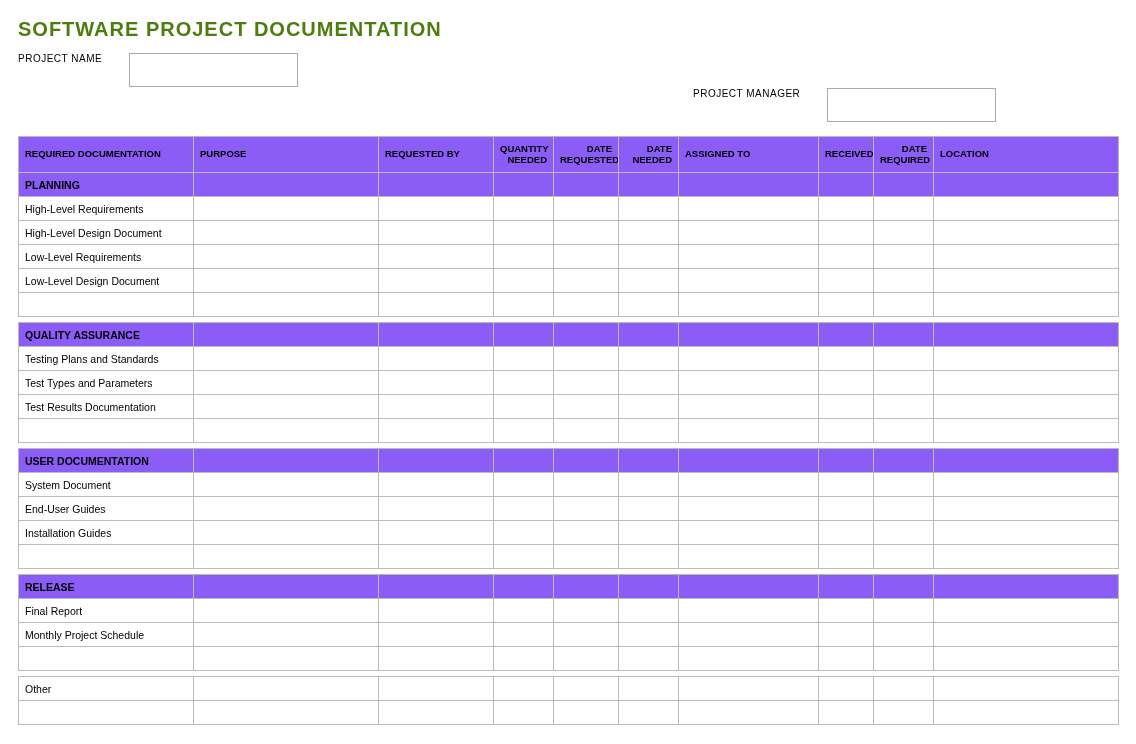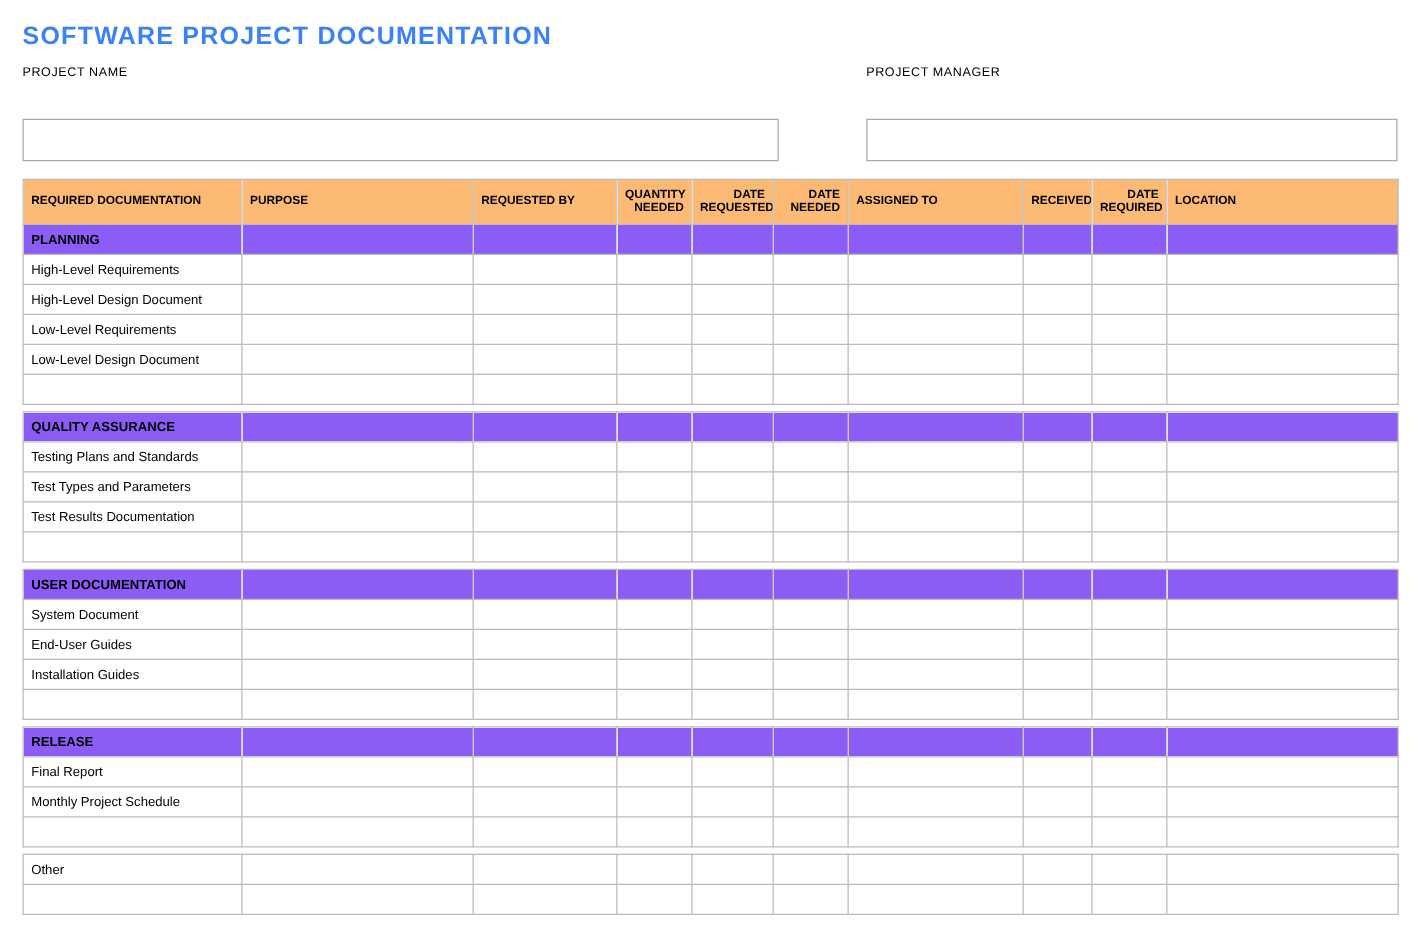--- a/index.html
+++ b/index.html
@@ -8,35 +8,35 @@
     margin: 0;
     padding: 18px;
     background: #fff;
     color: #000;
     width: 1136px;
   }
   h1.page-title {
     font-size: 20px;
     font-weight: bold;
     letter-spacing: 1px;
-    color: #3b82f6;
+    color: #4d7c0f;
     margin: 0 0 12px 0;
   }
   .fields-row {
     display: flex;
     gap: 70px;
     margin-bottom: 14px;
   }
   .field-block {
     display: flex;
-    flex-direction: column;
+    flex-direction: row;
     gap: 27px;
   }
   .field-block.project-name { flex: 0 0 605px; }
-  .field-block.project-manager { flex: 0 0 425px; }
+  .field-block.project-manager { flex: 0 0 425px; margin-top: 35px; }
   .field-label {
     font-size: 10px;
     letter-spacing: 0.5px;
     margin-bottom: 4px;
     color: #000;
   }
   .field-input {
     border: 1px solid #aaa;
     height: 34px;
     font-family: inherit;
@@ -54,21 +54,21 @@
   table.doc-table td {
     border: 1px solid #bbb;
     padding: 0 6px;
     font-size: 10.5px;
     vertical-align: middle;
     height: 24px;
     overflow: hidden;
     white-space: nowrap;
   }
   table.doc-table thead th {
-    background: #fdba74;
+    background: #8b5cf6;
     font-weight: bold;
     text-align: left;
     font-size: 9.5px;
     height: 36px;
     line-height: 1.1;
     white-space: normal;
   }
   table.doc-table thead th.center { text-align: right; }
   tr.section-row td {
     background: #8b5cf6;

